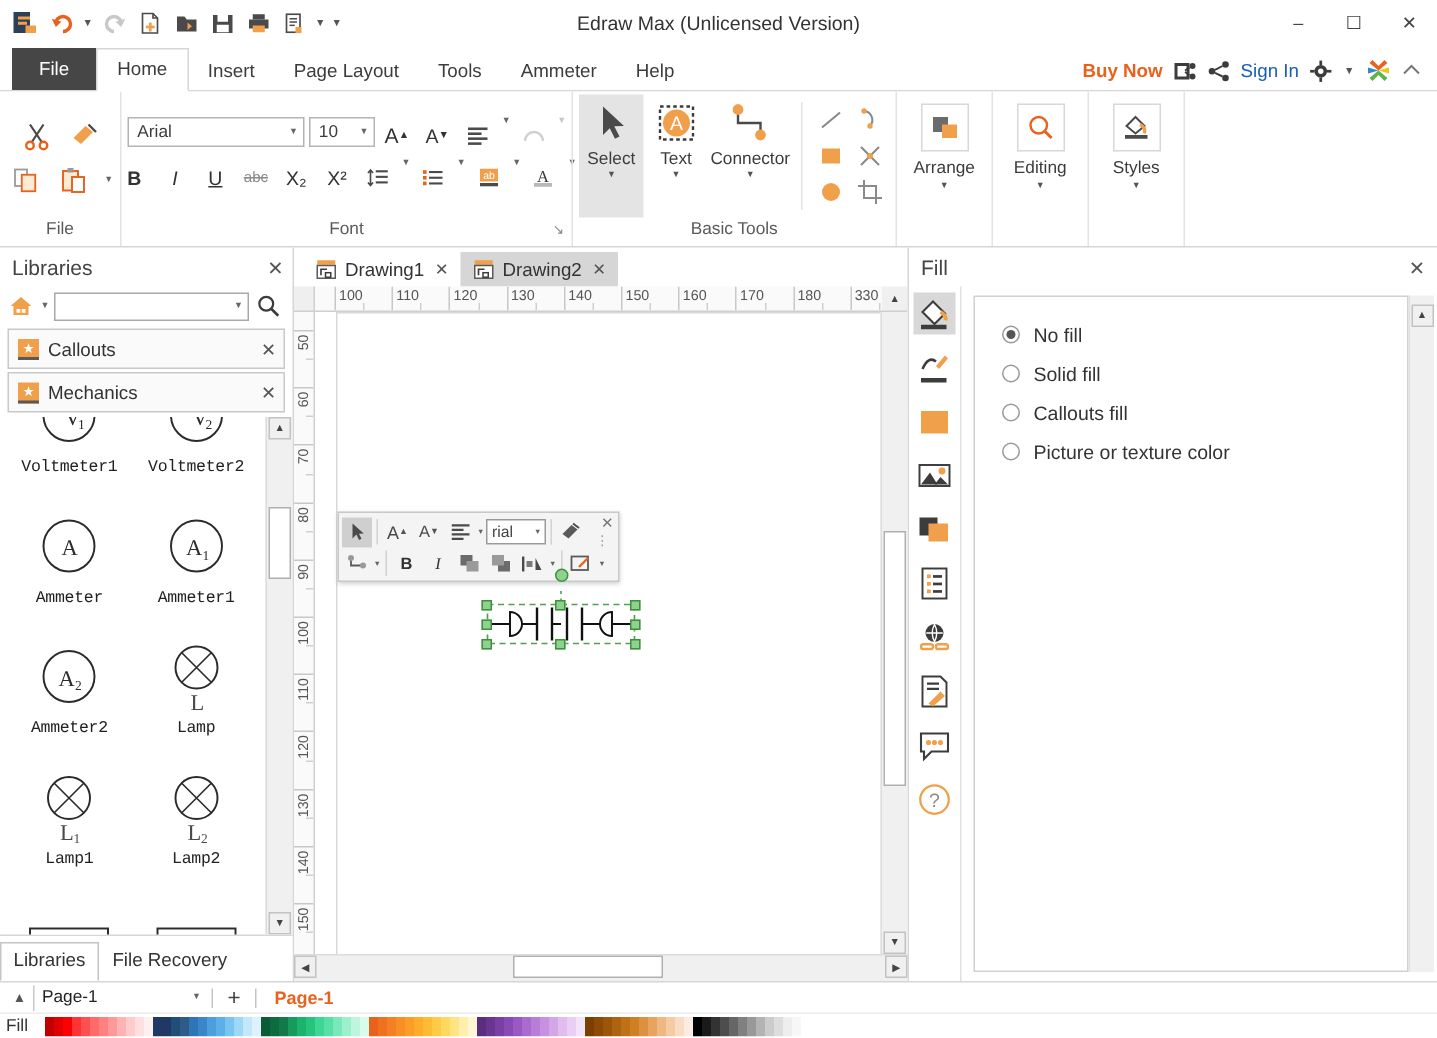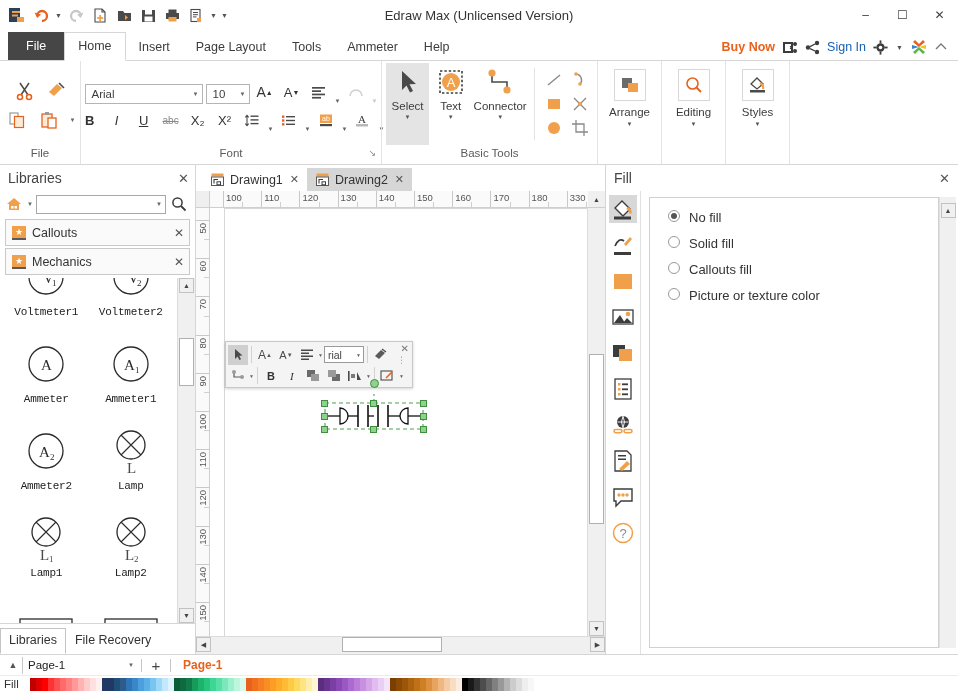--- a/index.html
+++ b/index.html
@@ -43,21 +43,21 @@
   .caretdn{font-size:6px;color:#666;margin-left:1px;}
 
   
   .g-file{width:80px;}
   .g-file .rgbody{flex-direction:column;justify-content:center;padding-top:4px;}
   .filerow{display:flex;align-items:center;justify-content:center;gap:6px;height:30px;}
 
   
   .g-font{width:300px;}
   .g-font .rgbody{flex-direction:column;justify-content:center;gap:2px;padding:4px 6px 0;}
-  .fontrow{display:flex;align-items:flex-end;gap:3px;height:26px;}
+  .fontrow{display:flex;align-items:flex-start;gap:3px;height:26px;}
   .fname{width:118px;height:20px;border:1px solid #b4b4b4;background:#fff;display:flex;align-items:center;
          padding:0 3px 0 6px;font-size:11.5px;box-sizing:border-box;}
   .fname .v{flex:1;}
   .fsize{width:44px;height:20px;border:1px solid #b4b4b4;background:#fff;display:flex;align-items:center;
          padding:0 3px 0 6px;font-size:11.5px;box-sizing:border-box;}
   .fsize .v{flex:1;}
   .ddarrow{font-size:6px;color:#666;}
   .fb{width:24px;height:24px;display:flex;align-items:center;justify-content:center;font-size:13px;color:#333;}
 
   
@@ -169,21 +169,21 @@
   .rp-hdr{height:26px;display:flex;align-items:center;padding:0 8px;}
   .rp-hdr .t{font-size:14px;color:#444;}
   .rp-hdr .x{margin-left:auto;font-size:13px;color:#555;}
   .rp-body{flex:1;display:flex;min-height:0;}
   .rp-strip{width:34px;display:flex;flex-direction:column;align-items:center;padding-top:4px;gap:8px;
             border-right:1px solid #e0e0e0;flex:none;}
   .stripico{width:28px;height:28px;display:flex;align-items:center;justify-content:center;cursor:default;}
   .stripico.sel{background:#d8d8d8;}
   .rp-content{flex:1;padding:6px 2px 6px 8px;display:flex;min-width:0;}
   .fillbox{flex:1;border:1px solid #d0d0d0;padding:12px 0 0 18px;box-sizing:border-box;}
-  .filloption{display:flex;gap:9px;height:26px;cursor:default;}
+  .filloption{display:flex;align-items:center;gap:9px;height:26px;cursor:default;}
   .radio{width:12px;height:12px;border-radius:50%;border:1px solid #999;background:#fff;box-sizing:border-box;
          display:flex;align-items:center;justify-content:center;flex:none;}
   .radio.on::after{content:"";width:6px;height:6px;border-radius:50%;background:#555;}
   .filloption .lbl{font-size:13px;color:#333;}
   .rp-scroll{width:16px;background:#f0f0f0;border-left:1px solid #e0e0e0;display:flex;flex-direction:column;
              align-items:center;flex:none;padding-top:6px;}
 
   
   .statusbar{height:37px;display:flex;flex-direction:column;flex:none;border-top:1px solid #d6d6d6;background:#fff;}
   .pagerow{height:20px;display:flex;align-items:center;padding-left:4px;gap:0;}

